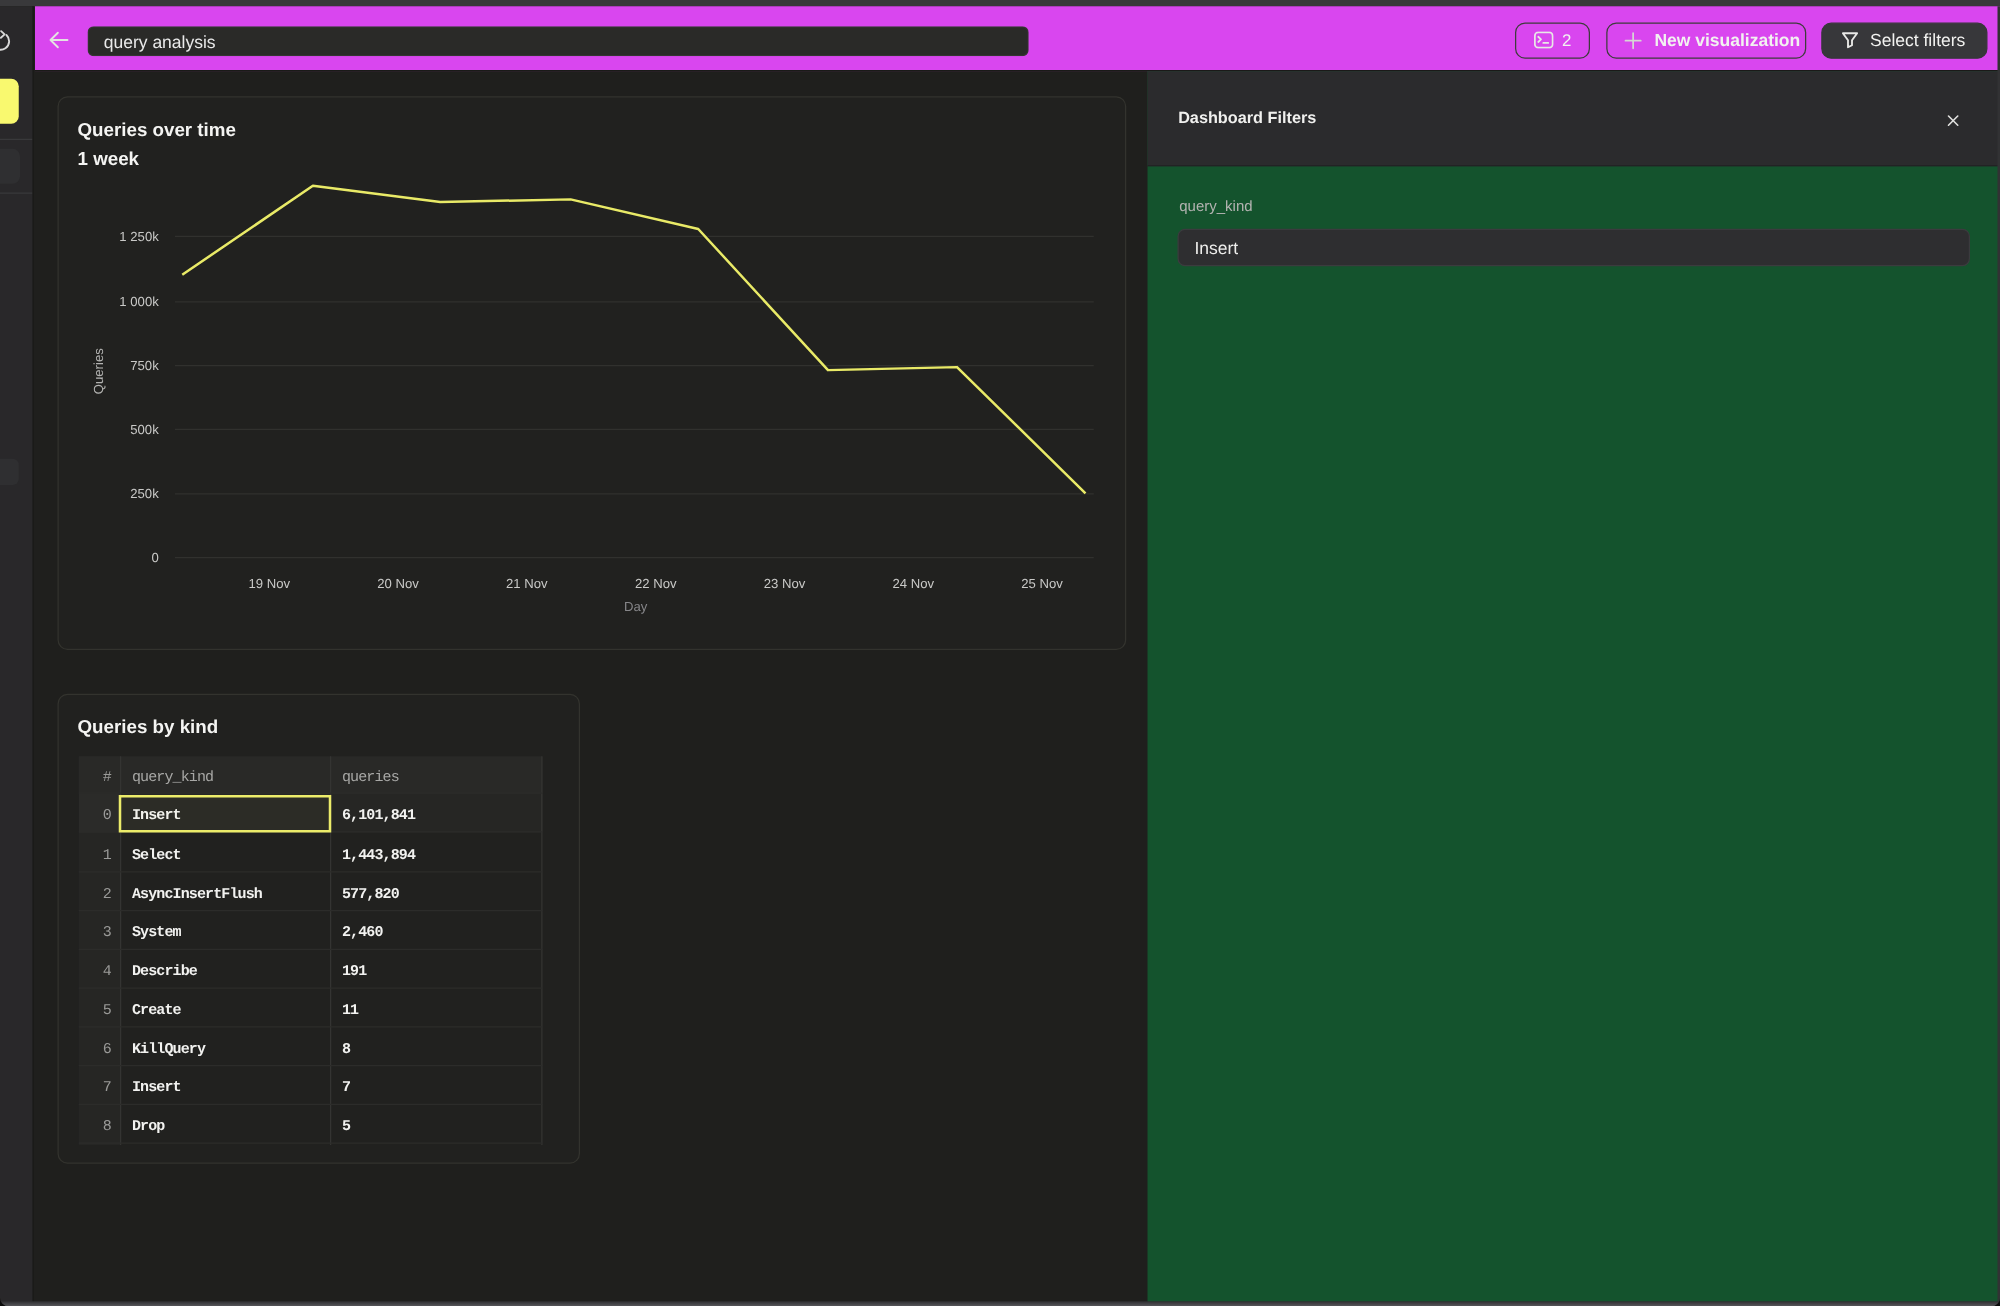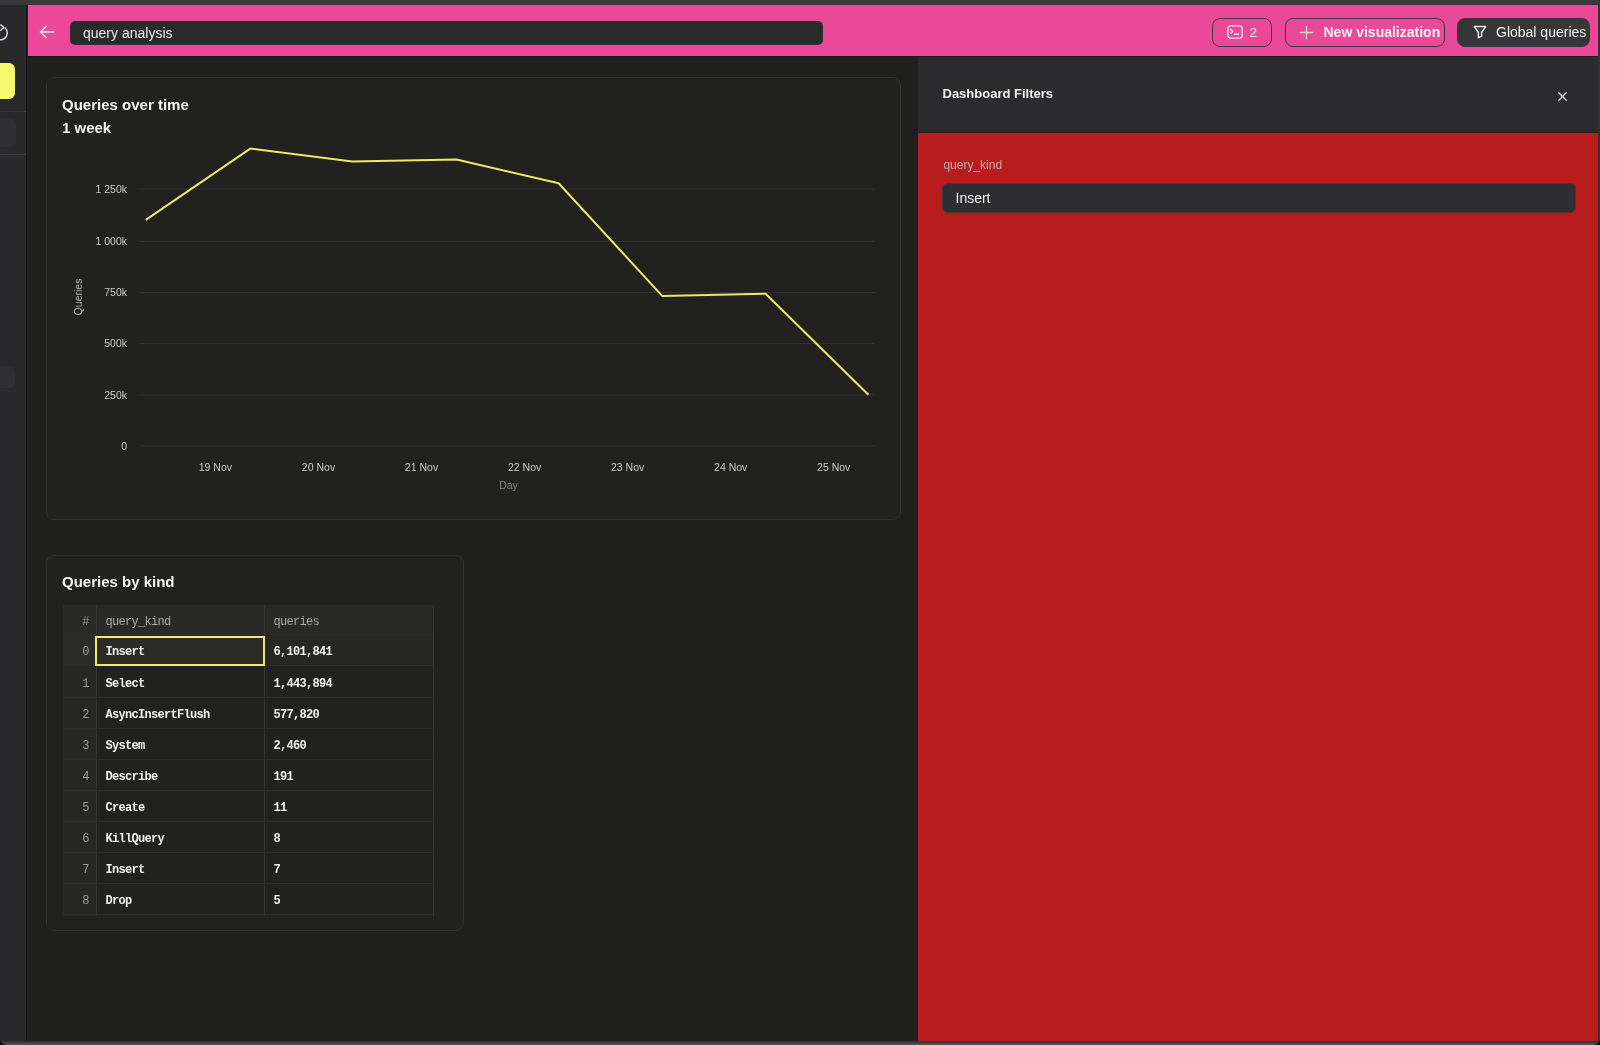--- a/index.html
+++ b/index.html
@@ -8,32 +8,32 @@
   .abs { position:absolute; }
   .topstrip { left:0; top:0; width:1600px; height:5px; background:#39393b; }
   .bottomstrip { left:0; top:1041px; width:1600px; height:4px; background:linear-gradient(#2e2e30, #57575b); }
   .sidebar { left:0; top:5px; width:27px; height:1037px; background:#29282a; }
   .sidebar .vdiv { position:absolute; right:0; top:0; width:1px; height:100%; background:#171715; }
   .sb-yellow { left:-8px; top:58.2px; width:23px; height:36.3px; border-radius:6px; background:#f9f96f; }
   .sb-gray1 { left:-8px; top:114.4px; width:24px; height:28px; border-radius:6px; background:#2f2f31; }
   .sb-gray2 { left:-8px; top:362px; width:23px; height:21.4px; border-radius:5px; background:#2f2f31; }
   .sb-hr1 { left:0; top:105.5px; width:26px; height:1px; background:#39393b; }
   .sb-hr2 { left:0; top:149px; width:26px; height:1px; background:#39393b; }
-  .topbar { left:28px; top:5px; width:1572px; height:52px; background:#ec4899; border-bottom:1px solid #1a1a18; }
+  .topbar { left:28px; top:5px; width:1572px; height:52px; background:#d946ef; border-bottom:1px solid #1a1a18; }
   .searchbox { left:42px; top:15.5px; width:753px; height:24px; background:#2a2a28; border:1px solid rgba(255,255,255,0.055); border-radius:5px; color:#eaeaea; font-size:14px; line-height:22px; padding-left:12px; }
   .btn { top:13px; height:28.5px; border-radius:8px; border:1px solid #3d3d3b; display:flex; align-items:center; color:#f2f2f0; font-size:14px; }
   .btn1 { left:1183.5px; width:60.5px; }
   .btn2 { left:1256.5px; width:160.5px;font-weight:bold; }
   .btn3 { left:1429px; width:133px; background:#37373a; border-color:#37373a; }
   .main { left:28px; top:57px; width:890px; height:985px; background:#1f1f1d; }
   .card { position:absolute; background:#21211f; border:1px solid #33332e; border-radius:8px;padding-left:44px; }
   .card1 { left:18px; top:20px; width:855px; height:443px; }
   .card2 { left:18px; top:482.3px; width:418px; height:375.7px;margin-top:16px; }
   .cardtitle { position:absolute; left:15px; font-size:15px; font-weight:bold; color:#f4f4f2; line-height:22.5px; }
-  .rightpanel { left:918px; top:57px; width:682px; height:985px; background:#b91c1c; }
+  .rightpanel { left:918px; top:57px; width:682px; height:985px; background:#14532d; }
   .rp-head { position:absolute; left:0; top:0; width:682px; height:76px; background:#2b2b2d; border-bottom:1px solid #222224; }
   .rp-title { position:absolute; left:24.5px; top:29px; font-size:13px; font-weight:bold; color:#f0f0ee; }
   .rp-label { position:absolute; left:25.4px; top:100.5px; font-size:12px; color:#b3b3b1; }
   .rp-input { position:absolute; left:24px; top:126.4px; width:634px; height:30px; background:#2e2e30; border:1px solid #3b3b3e; border-radius:6px; color:#eeeeec; font-size:14px; line-height:28px; padding-left:12.5px; }
   .mono { font-family:"Liberation Mono", monospace; letter-spacing:-0.7px; }
   .trow { left:0; width:371.5px; display:flex; align-items:center; font-size:12px; font-weight:bold; color:#f2f2f0; border-bottom:1px solid #2c2c2a; }
   .trow span { margin-top:4px; }
   .trow .tnum { position:absolute; left:0; width:26px; text-align:right; font-weight:normal; color:#9a9a98; }
   .trow .tname { position:absolute; left:42.9px; }
   .trow .tval { position:absolute; left:210.9px; }
@@ -79,21 +79,21 @@
     <div class="abs btn btn2">
       <svg style="margin-left:13px;" width="15" height="15" viewBox="0 0 15 15">
         <path d="M 7.5 1.4 L 7.5 13.6 M 1.4 7.5 L 13.6 7.5" stroke="#d6d6d4" stroke-width="1.4" stroke-linecap="round"></path>
       </svg>
       <span style="margin-left:10px;">New visualization</span>
     </div>
     <div class="abs btn btn3">
       <svg style="margin-left:15px;" width="14" height="14" viewBox="0 0 14 14">
         <path d="M 1.3 1.6 L 12.7 1.6 L 8.6 7.2 L 8.6 11.2 L 5.4 12.8 L 5.4 7.2 Z" fill="none" stroke="#e8e8e6" stroke-width="1.5" stroke-linejoin="round"></path>
       </svg>
-      <span style="margin-left:9px;">Global queries</span>
+      <span style="margin-left:9px;">Select filters</span>
     </div>
   </div>
   <div class="abs main">
     <div class="card card1">
       <div class="cardtitle" style="top:16px;">Queries over time<br>1 week</div>
       <svg class="abs" style="left:0;top:0;" width="852" height="441" viewBox="0 0 852 441">
         <g stroke="#31312e" stroke-width="1">
           <line x1="93" y1="111" x2="828" y2="111"></line>
           <line x1="93" y1="163.5" x2="828" y2="163.5"></line>
           <line x1="93" y1="214.5" x2="828" y2="214.5"></line>

